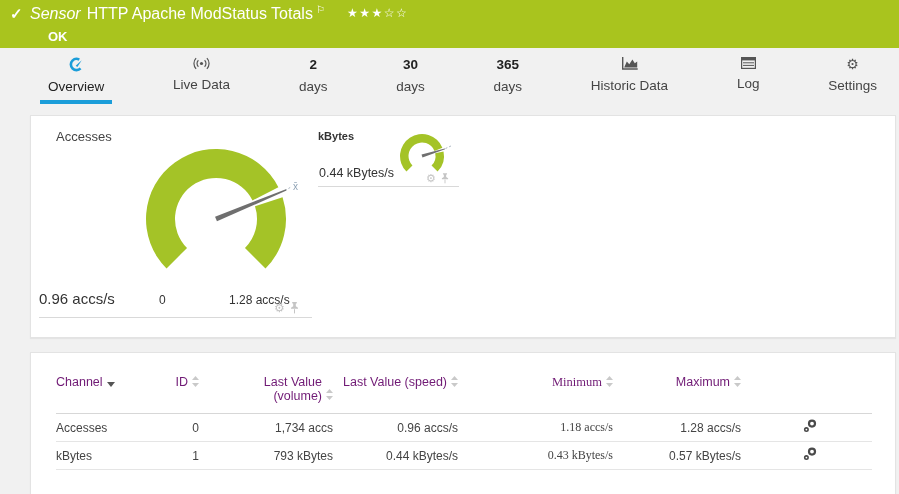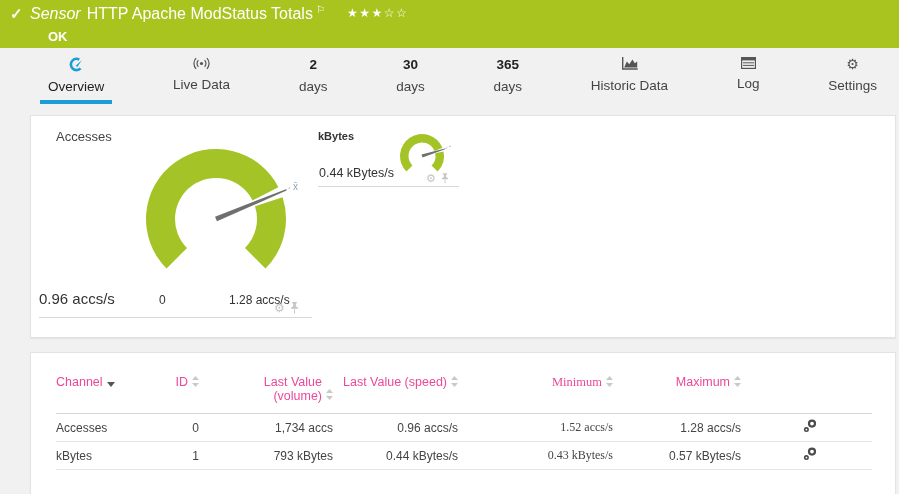--- a/index.html
+++ b/index.html
@@ -44,21 +44,21 @@
   
   .m-title { position:absolute; left:287px; top:14px; font-size:11px; font-weight:bold; color:#333; }
   .miniGauge { position:absolute; left:365px; top:14px; }
   .m-value { position:absolute; left:288px; top:50px; font-size:12.5px; color:#333; }
   .m-underline { position:absolute; left:287px; top:70px; width:141px; border-top:1px solid #d9d9d9; }
   .m-icons { position:absolute; left:395px; top:57px; display:flex; gap:5px; align-items:center; }
   .m-icons .uicon { color:#c5c5c5; font-size:11px; }
 
   
   table { width:816px; margin:14px 25px 0 25px; border-collapse:collapse; table-layout:fixed; }
-  th { font-size:12.5px; font-weight:400; color:#ec4899; vertical-align:top;
+  th { font-size:12.5px; font-weight:400; color:#701a75; vertical-align:top;
        padding:8px 0 10px; text-align:right; }
   th.c-channel { text-align:left; }
   th .hdr-wrap { display:inline-block; max-width:80px; text-align:right; vertical-align:bottom; }
   td { font-size:12px; color:#444; height:28px; text-align:right; padding:0; }
   td.c-channel { text-align:left; }
   tr { border-bottom:1px solid #e5e5e5; }
   thead tr { border-bottom:1px solid #d7d7d7; }
   .c-channel { width:95px; }
   .c-id { width:48px; }
   .c-vol { width:134px; }
@@ -209,21 +209,21 @@
         </th>
         <th class="c-act"></th>
       </tr>
     </thead>
     <tbody>
       <tr>
         <td class="c-channel">Accesses</td>
         <td class="c-id">0</td>
         <td class="c-vol">1,734 accs</td>
         <td class="c-speed">0.96 accs/s</td>
-        <td class="c-min">1.52 accs/s</td>
+        <td class="c-min">1.18 accs/s</td>
         <td class="c-max">1.28 accs/s</td>
         <td class="c-act"><span><svg width="14" height="14" viewBox="0 0 14 14">
                 <circle cx="9" cy="4.6" r="3" fill="none" stroke="#4a4a4a" stroke-width="2.2"></circle>
                 <circle cx="3.4" cy="10.6" r="1.7" fill="none" stroke="#4a4a4a" stroke-width="1.6"></circle>
               </svg></span></td>
       </tr>
       <tr>
         <td class="c-channel">kBytes</td>
         <td class="c-id">1</td>
         <td class="c-vol">793 kBytes</td>

